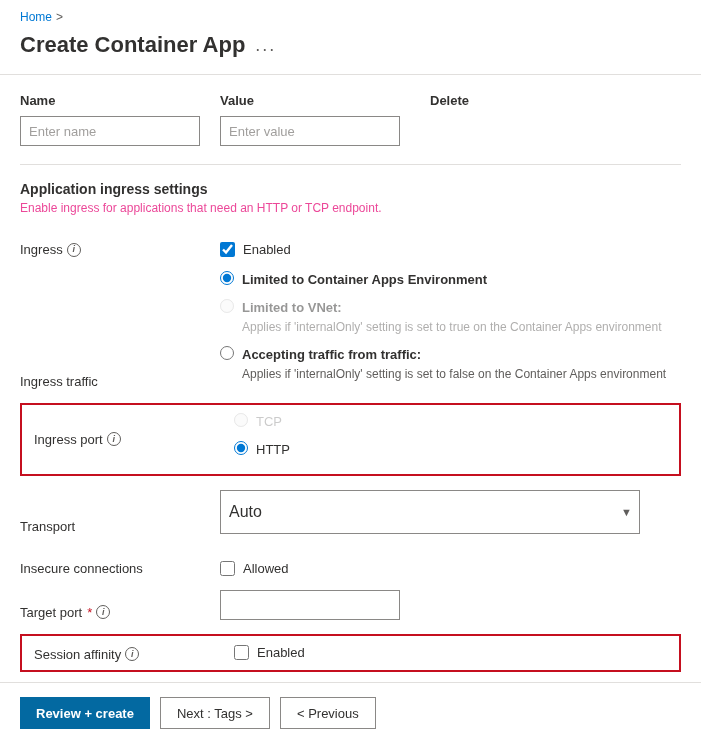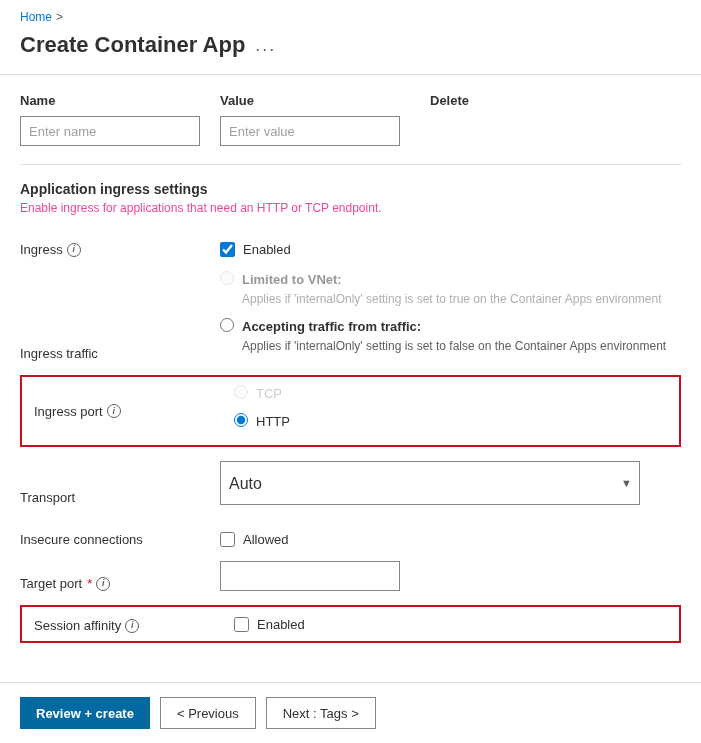--- a/index.html
+++ b/index.html
@@ -290,20 +290,26 @@
         <label for="ingress-enabled">Enabled</label>
       </div>
     </div>
   </div>
 
   <div class="form-row">
     <div class="form-label">
       <span>Ingress traffic</span>
     </div>
     <div class="form-value">
+      <div class="radio-option">
+        <input type="radio" name="ingress-traffic" id="limited-container" checked="" style="">
+        <label for="limited-container">
+          <strong>Limited to Container Apps Environment</strong>
+        </label>
+      </div>
       <div class="radio-option radio-disabled">
         <input type="radio" name="ingress-traffic" id="limited-vnet" disabled="" style="">
         <label for="limited-vnet">
           <strong>Limited to VNet:</strong>
           <div class="radio-desc">Applies if 'internalOnly' setting is set to true on the Container Apps environment</div>
         </label>
       </div>
       <div class="radio-option">
         <input type="radio" name="ingress-traffic" id="accepting-anywhere" style="">
         <label for="accepting-anywhere">
@@ -381,15 +387,15 @@
         <input type="checkbox" id="session-affinity-enabled" style="">
         <label for="session-affinity-enabled">Enabled</label>
       </div>
     </div>
   </div>
 
 </div>
 
 <div class="bottom-bar">
   <button class="btn-primary">Review + create</button>
+  <button class="btn-secondary">Next : Tags &gt;</button>
   <button class="btn-secondary">&lt; Previous</button>
-  <button class="btn-secondary">Next : Tags &gt;</button>
 </div>
 
 </body></html>

